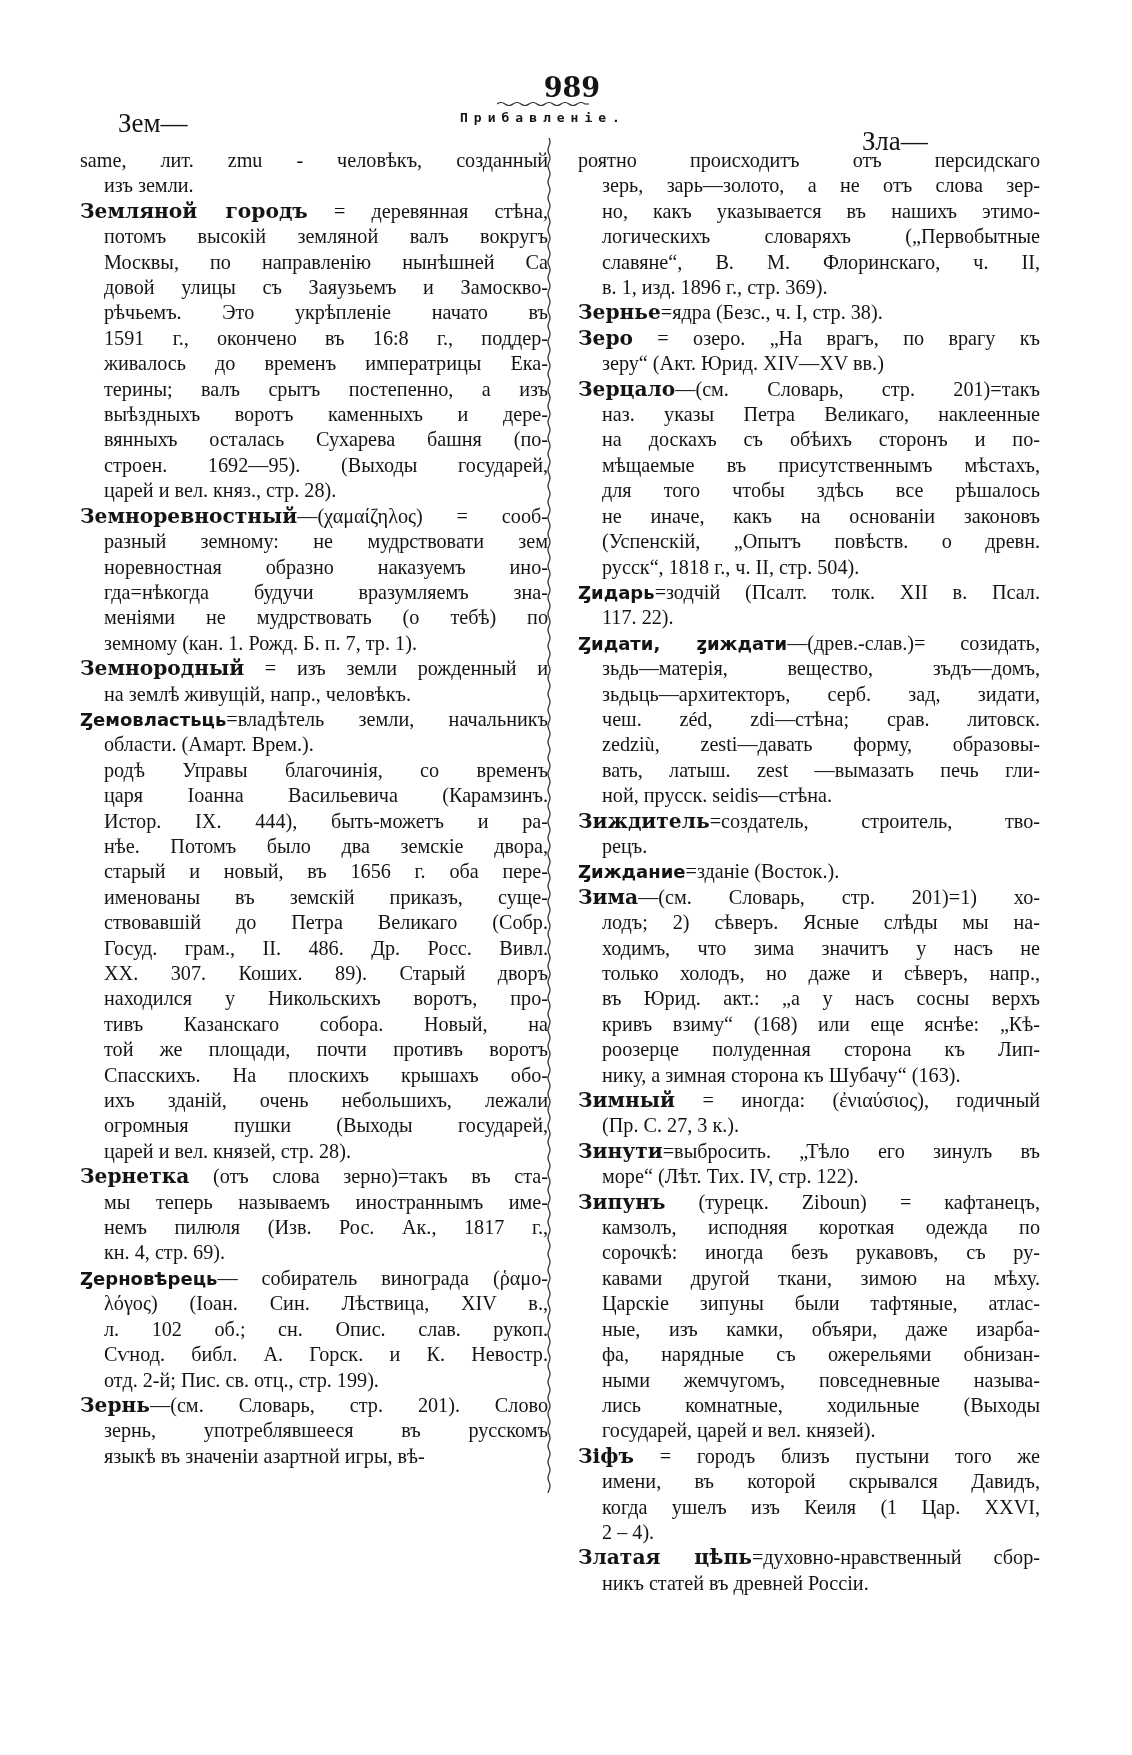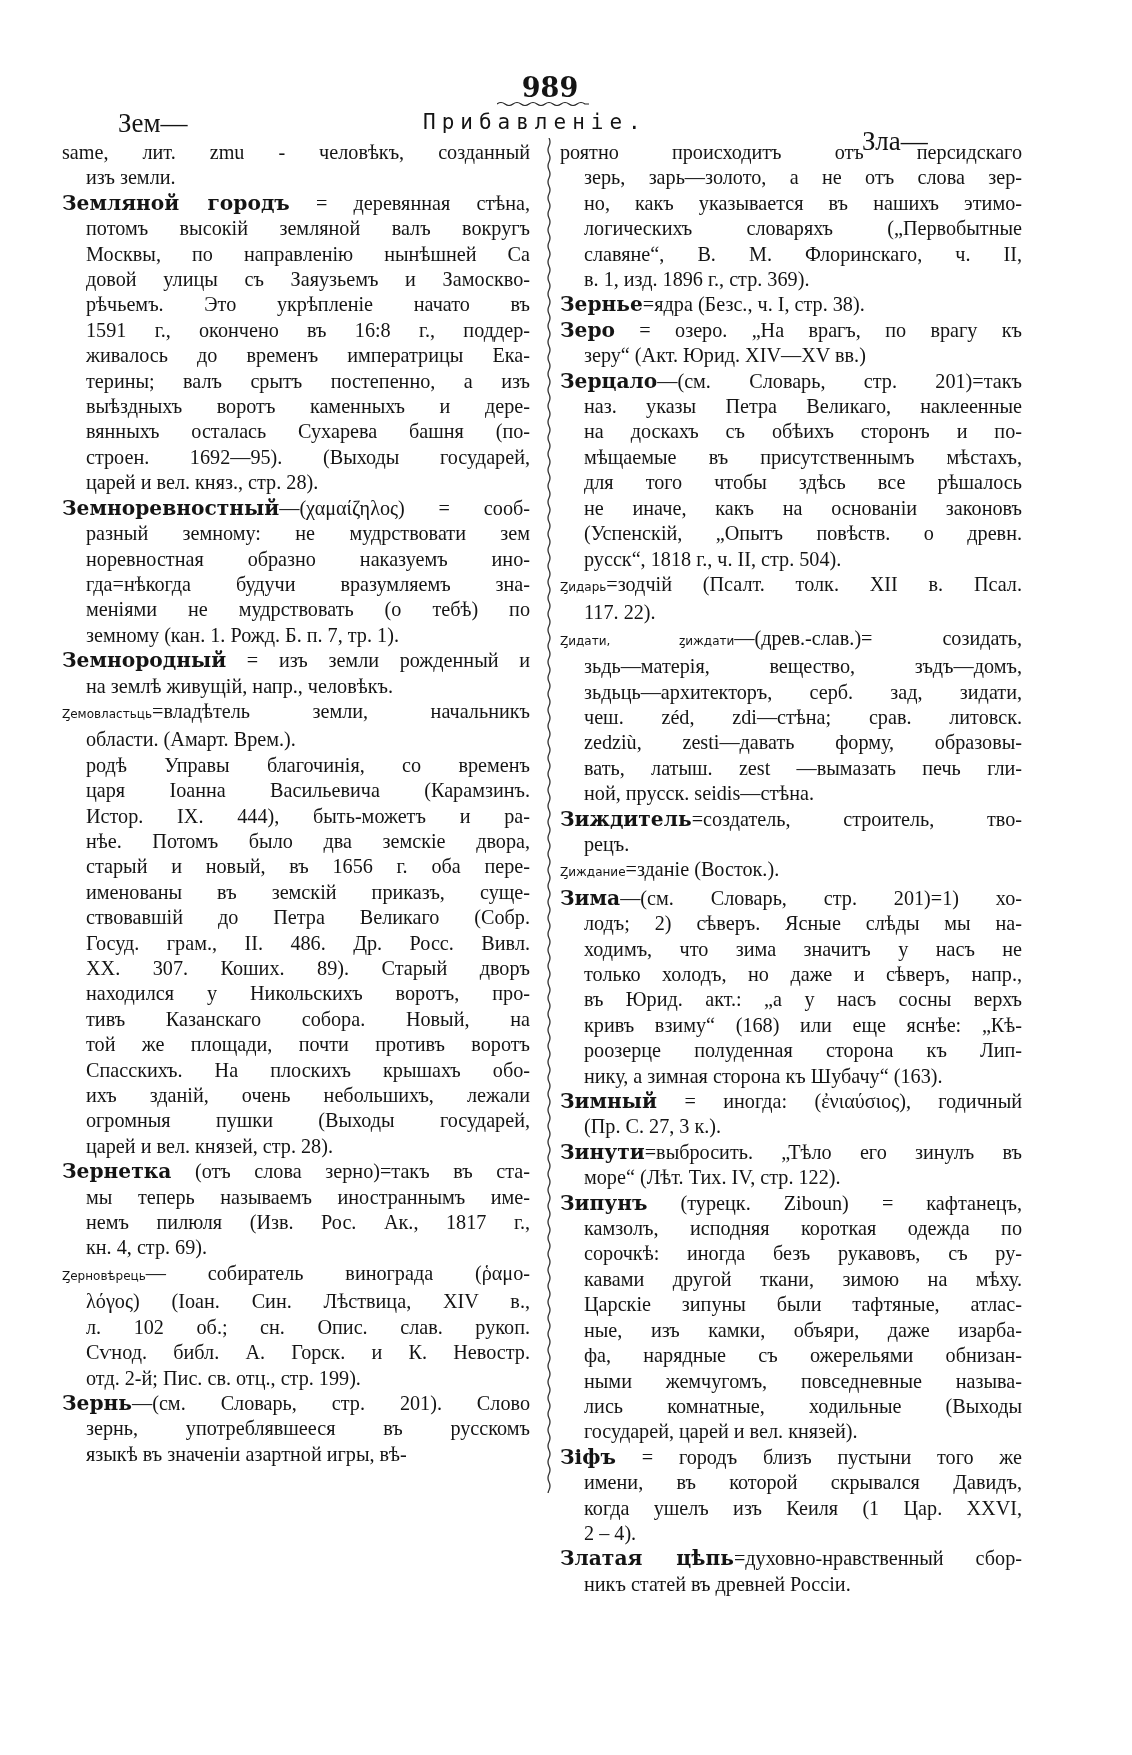--- a/index.html
+++ b/index.html
@@ -2,52 +2,53 @@
 <html><head>
 <meta charset="utf-8">
 <style>
   html, body { margin: 0; padding: 0; background: #ffffff; }
   body {
     width: 1132px; height: 1755px; position: relative; overflow: hidden;
     font-family: "DejaVu Serif", "Liberation Serif", serif;
     color: #141414;
   }
   .page-number {
-    position: absolute; left: 500px; top: 72px; width: 100px; text-align: center;
+    position: absolute; left: 500px; top: 72px; width: 100px; text-align: right;
     font-size: 27px; font-weight: bold; letter-spacing: 0px;
   }
   .page-number-rule {
     position: absolute; left: 497px; top: 101px; width: 92px; height: 6px;
   }
   .running-left, .running-right {
     position: absolute; top: 108px; font-size: 27px; 
     font-family: "Liberation Serif", serif;
   }
   .running-left { left: 118px; }
   .running-right { left: 862px; margin-top: 18px; }
   .section-title {
-    position: absolute; left: 423px; top: 110px; font-size: 21px; font-weight: normal;
+    position: absolute; left: 460px; top: 110px; font-size: 13px; font-weight: bold;
     letter-spacing: 6px; font-family: "DejaVu Sans Mono", monospace;
   }
   .column {
-    position: absolute; top: 140px; width: 468px;
+    position: absolute; top: 148px; width: 468px;
     font-size: 20.2px; line-height: 25.4px;
     font-family: "Liberation Serif", serif;
+    margin-left: 18px;
   }
   .col-left { left: 62px; }
   .col-right { left: 560px; width: 462px; }
   .divider {
     position: absolute; left: 545px; top: 138px; width: 8px; height: 1355px;
   }
   .entry { margin: 0 0 0 0; }
   .entry .line { display: block; padding-left: 24px; text-align: justify; text-align-last: justify; white-space: nowrap; }
   .entry .line.first { padding-left: 0; }
   .entry .line.last { text-align-last: left; }
   .hw { font-weight: bold; font-family: "DejaVu Serif", serif; }
-  .hw-slav { font-weight: normal; font-family: "DejaVu Sans", sans-serif; font-size: 12px; }
+  .hw-slav { font-weight: bold; font-family: "DejaVu Sans", sans-serif; font-size: 18px; }
 </style>
 </head>
 <body>
 
 <div>
   <div class="page-number">989</div>
   <svg class="page-number-rule" viewBox="0 0 92 6" preserveAspectRatio="none">
     <path d="M0 3 Q 4 0 8 3 T 16 3 T 24 3 T 32 3 T 40 3 T 48 3 T 56 3 T 64 3 T 72 3 T 80 3 T 88 3 L92 3" stroke="#222" stroke-width="1.2" fill="none"></path>
   </svg>
   <div class="running-left">Зем—</div>

